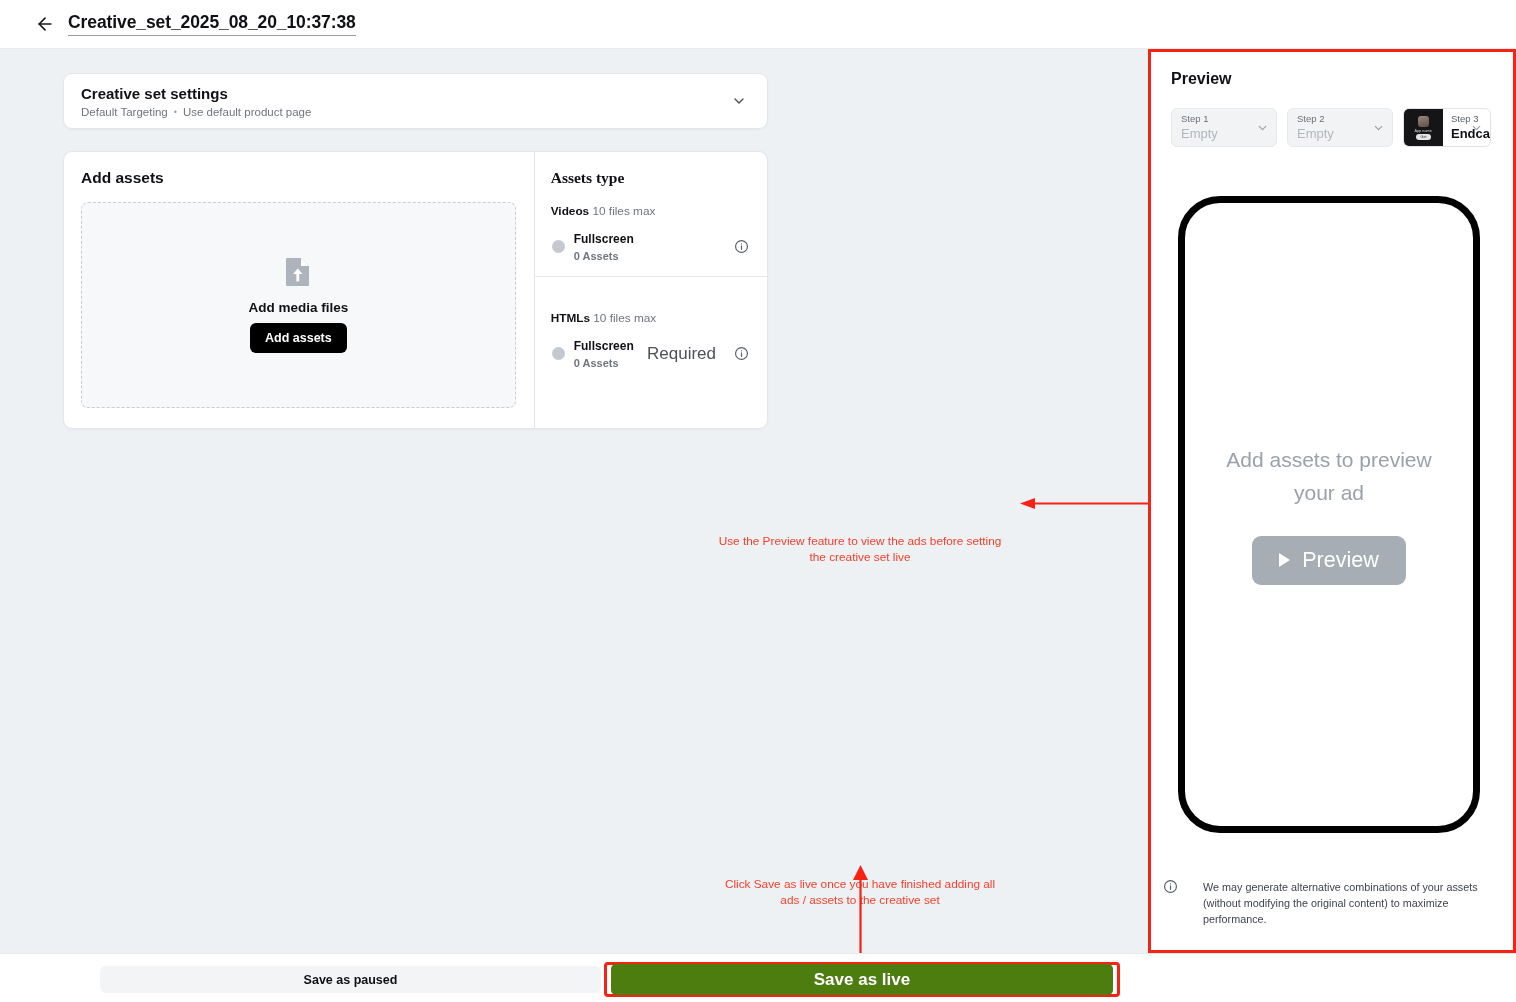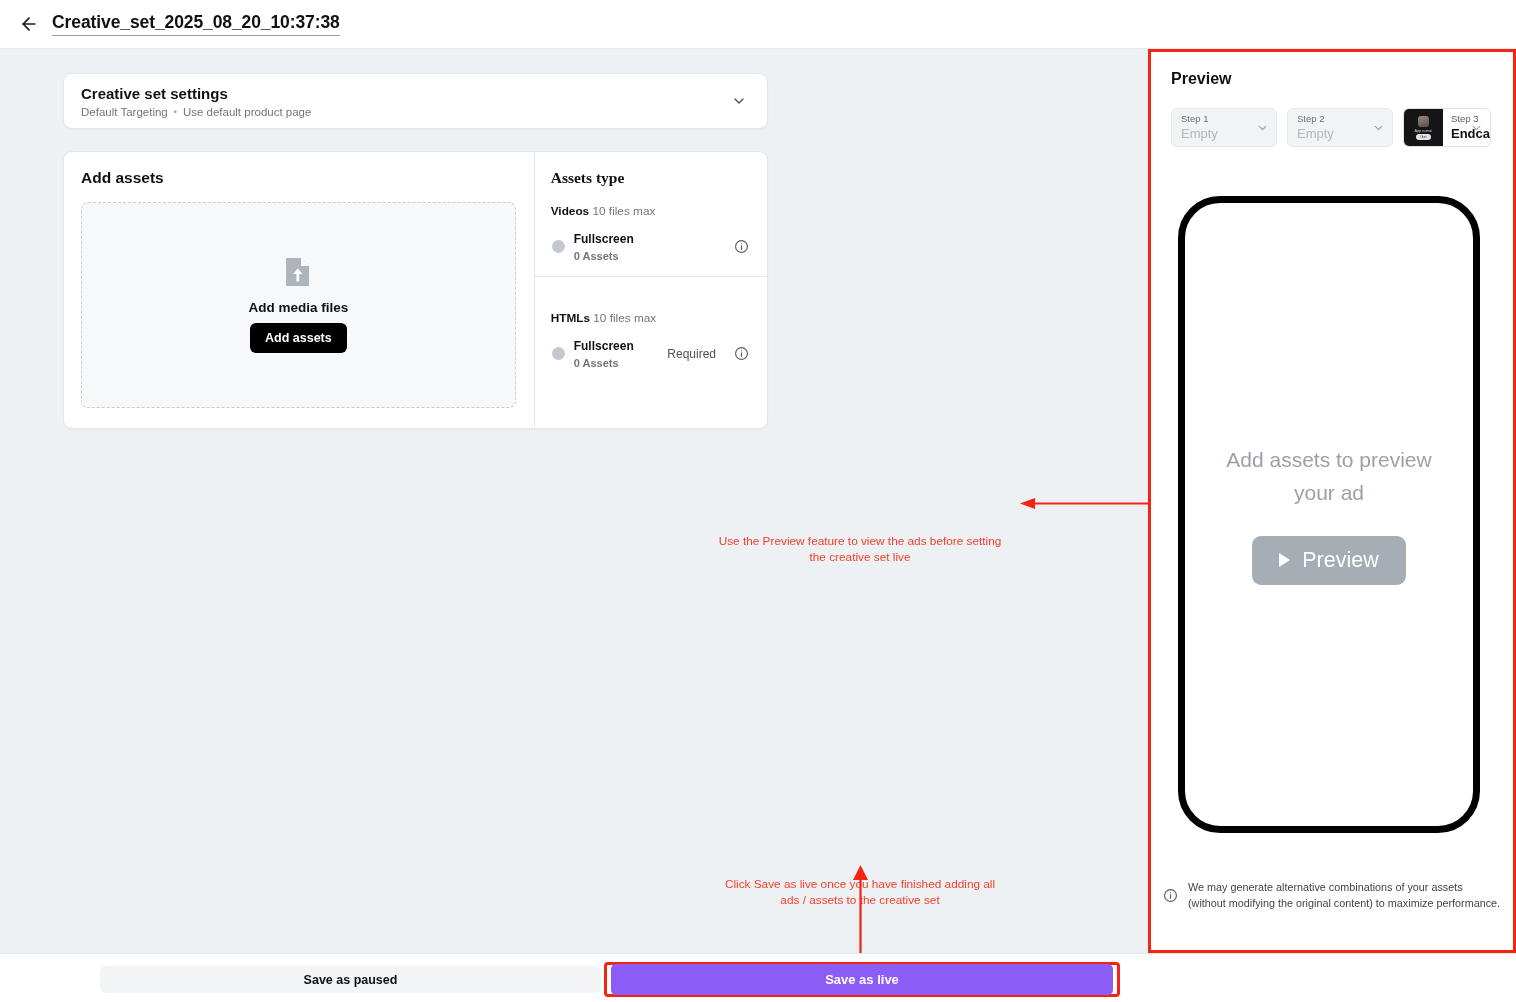--- a/index.html
+++ b/index.html
@@ -9,21 +9,21 @@
     background: #ffffff;
     overflow: hidden;
   }
   #root { position: relative; width: 1516px; height: 1002px; }
 
   
   .topbar {
     position: absolute; left: 0; top: 0; width: 1516px; height: 49px;
     background: #ffffff;
     display: flex; align-items: center; gap: 12px;
-    padding-left: 18px;
+    padding-left: 34px;
     border-bottom: 1px solid #e8e9eb;
   }
   .back-icon {
     width: 22px; height: 22px; display: flex; align-items: center; justify-content: center;
     color: #16181c; cursor: pointer; flex: none;
   }
   .page-title {
     font-size: 17.5px; font-weight: 700; color: #101114;
     letter-spacing: -0.1px;
     border-bottom: 1px solid #9aa0a6;
@@ -90,21 +90,21 @@
   .ar-group-label b { font-weight: 700; }
   .ar-group-label span { color: #70757c; font-weight: 400; }
   .ar-row {
     display: flex; align-items: center; gap: 9px;
     padding: 4px 1px 13px 1px; cursor: pointer;
   }
   .bullet { width: 13px; height: 13px; border-radius: 50%; background: #c4c9d1; flex: none; }
   .ar-row-text { flex: 1; }
   .ar-row-title { font-size: 12px; font-weight: 700; color: #101114; line-height: 1.3; }
   .ar-row-sub { font-size: 11px; color: #70757c; line-height: 1.35; margin-top: 1px; font-weight: bold; }
-  .ar-required { font-size: 12px; color: #4d5259; margin-right: 9px; }
+  .ar-required { font-size: 17px; color: #4d5259; margin-right: 9px; }
   .info-ico { color: #5a6069; display: flex; flex: none; cursor: pointer; }
   .ar-divider { height: 1px; background: #e4e7ea; }
 
   
   .preview-panel {
     position: absolute; left: 1148px; top: 49px; width: 368px; height: 904px;
     background: #ffffff;
     border: 3px solid #f42314;
     padding: 18px 22px 0 20px;
     overflow: hidden;
@@ -148,21 +148,21 @@
     font-family: inherit; font-size: 21.5px; padding: 12px 27px;
     display: flex; align-items: center; gap: 12px; cursor: pointer;
   }
   .play-tri {
     width: 0; height: 0; border-left: 11px solid #ffffff;
     border-top: 7px solid transparent; border-bottom: 7px solid transparent;
   }
 
   .disclaimer {
     position: absolute; left: 12px; top: 827px; width: 340px;
-    display: flex; gap: 10px; align-items: center;
+    display: flex; gap: 25px; align-items: flex-start;
   }
   .disclaimer-text { font-size: 10.8px; color: #3f444b; line-height: 1.5; }
 
   
   .anno-text {
     position: absolute; color: #f4402c; font-size: 11.8px;
     text-align: center; line-height: 1.35;
   }
   .anno-preview { left: 715px; top: 485px; width: 290px; }
   .anno-save { left: 715px; top: 828px; width: 290px; }
@@ -186,22 +186,22 @@
     font-family: inherit; font-size: 12.5px; font-weight: 700; color: #101114;
     cursor: pointer;
   }
   .save-live-wrap {
     position: absolute; left: 604px; top: 962px; width: 516px; height: 35px;
     border: 3px solid #f42314; border-radius: 4px;
     display: flex; align-items: center; justify-content: center;
     background: #ffffff;
   }
   .btn-live {
-    width: 502px; height: 31px; background: #8b5cf6; border: none; border-radius: 5px;
-    font-family: inherit; font-size: 13px; font-weight: 700; color: #ffffff;
+    width: 502px; height: 31px; background: #4d7c0f; border: none; border-radius: 5px;
+    font-family: inherit; font-size: 17px; font-weight: 700; color: #ffffff;
     cursor: pointer;
   }
 </style>
 </head>
 <body>
 
 <div id="root">
 
   <div class="topbar">
     <span class="back-icon">

